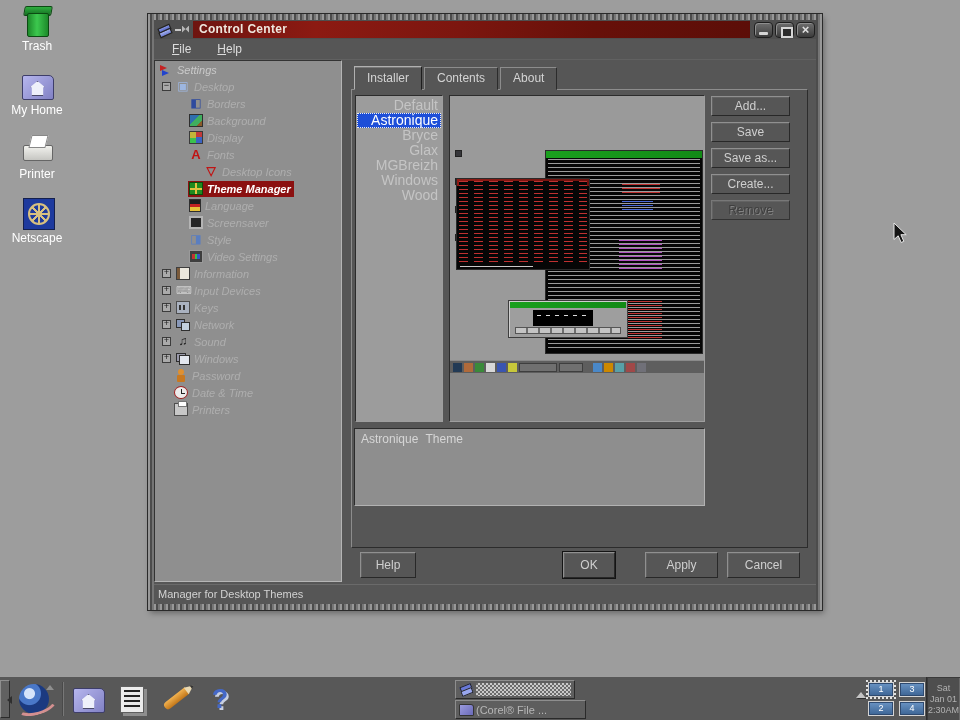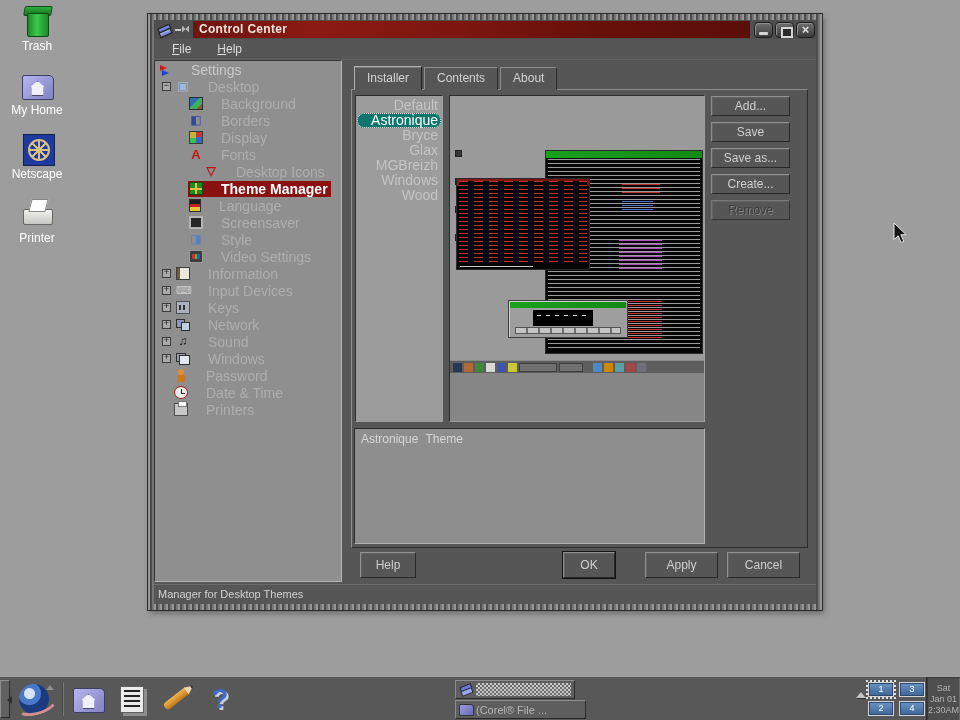--- a/index.html
+++ b/index.html
@@ -64,21 +64,21 @@
   #statusbar { height:20px; line-height:18px; padding-left:4px; font-size:11px; color:#d2d2d2; border-top:1px solid #6a6a6a; }
 
   
   #tree-panel { position:absolute; left:0; top:0; width:188px; height:522px;
     background:#8f8f8f; border:1px solid; border-color:#333 #b5b5b5 #b5b5b5 #333; overflow:hidden; }
   .tree-row { height:17px; display:flex; align-items:center; white-space:nowrap; cursor:default; }
   .exp { width:9px; height:9px; flex:none; border:1px solid #3c3c3c; background:#aaa; color:#1e1e1e;
     font-size:9px; line-height:7px; text-align:center; margin-right:4px; font-family:"Liberation Mono",monospace; }
   .tlwrap { display:inline-flex; align-items:center; padding:0 3px 0 1px; height:16px; }
   .tlwrap.selected { background:#8b1010; }
-  .tree-label { color:#aeaeae; font-size:14px; margin-left:15px; }
+  .tree-label { color:#aeaeae; font-size:11px; margin-left:1px;font-style:italic; }
   .lvl0 .tree-label { color:#c9c9c9; }
   .tlwrap.selected .tree-label { color:#fff; font-weight:bold; }
   .ticon { width:14px; height:13px; flex:none; display:inline-block; position:relative;
     font-size:12px; line-height:13px; text-align:center; margin-right:3px; }
   .t-settings::before { content:""; position:absolute; left:1px; top:2px; border:3px solid transparent; border-left:7px solid #c42222; }
   .t-settings::after  { content:""; position:absolute; left:3px; top:7px; border:3px solid transparent; border-left:7px solid #2244cc; }
   .t-desktop::before { content:"▣"; color:#9db6e0; }
   .t-background { background:linear-gradient(135deg,#2f6fae 0 40%,#3fae5f 40% 75%,#8a5a2a 75%); border:1px solid #2e2e2e; }
   .t-borders::before { content:"◧"; color:#2e4a9e; }
   .t-display { background:conic-gradient(#c23a3a 0 25%,#3a63c2 0 50%,#3ac24e 0 75%,#c2b53a 0); border:1px solid #3a3a3a; }
@@ -114,21 +114,21 @@
     border:1px solid; border-color:#8c8c8c #2c2c2c #2c2c2c #8c8c8c; }
   #tabs { position:absolute; left:200px; top:8px; display:flex; align-items:flex-end; height:22px; }
   .tab { padding:3px 12px 4px; font-size:12px; color:#d4d4d4; background:#565656;
     border:1px solid; border-color:#8c8c8c #2c2c2c transparent #8c8c8c; margin-right:2px; cursor:default; }
   .tab.active { padding-top:4px; font-weight:normal; border-color:#b0b0b0 #1e1e1e transparent #b0b0b0; box-shadow:inset 0 1px 0 #777; position:relative; z-index:2; }
 
   
   #theme-list { position:absolute; left:201px; top:35px; width:88px; height:327px;
     background:#9c9c9c; border:1px solid; border-color:#2c2c2c #9e9e9e #9e9e9e #2c2c2c; padding:2px 1px; overflow:hidden; }
   .list-item { height:15px; line-height:15px; padding:0 3px; color:#c4c4c4; font-size:14px; white-space:nowrap; cursor:default;text-align:right; }
-  .list-item.selected { background:#0f766e; color:#fff; outline:1px dotted #eee; outline-offset:-1px;border-radius:7px; }
+  .list-item.selected { background:#1d4ed8; color:#fff; outline:1px dotted #eee; outline-offset:-1px; }
 
   
   #preview-panel { position:absolute; left:295px; top:35px; width:256px; height:327px;
     background:#858585; border:1px solid; border-color:#2c2c2c #9e9e9e #9e9e9e #2c2c2c; overflow:hidden; }
   #preview-image { position:relative; width:254px; height:277px; background:#9a9a9a; overflow:hidden; }
   .pv-dot { position:absolute; left:5px; width:7px; height:7px; background:#36363a; border:1px solid #222; }
   .pv-term { position:absolute; border:1px solid #2a2a2a; background:#060606; }
   .pv-title { height:7px; }
   .pv-title.green { background:linear-gradient(90deg,#1aa01e,#128a16); }
   .pv-title.red { background:linear-gradient(90deg,#8e1a14,#6e120e); }
@@ -156,21 +156,21 @@
   .pv-task { width:38px; height:9px; flex:none; background:#707070; border:1px solid #3e3e3e; }
   .pv-task.small { width:24px; }
   #preview-empty { height:48px; background:#868686; }
 
   
   .btn { background:#565656; color:#cfcfcf; font-size:12px; font-family:"Liberation Sans",sans-serif;
     border:1px solid; border-color:#909090 #282828 #282828 #909090; box-shadow:inset 1px 1px 0 rgba(255,255,255,.08); cursor:default; }
   #side-buttons { position:absolute; left:557px; top:36px; width:79px; }
   .side-btn { display:block; width:79px; height:20px; margin-bottom:6px; }
   .btn.disabled { color:#3e3e3e; text-shadow:1px 1px 0 #848484; border-color:#787878 #333 #333 #787878; }
-  #description { position:absolute; left:200px; top:368px; width:351px; height:116px;
+  #description { position:absolute; left:200px; top:368px; width:351px; height:78px;
     background:#8e8e8e; border:1px solid; border-color:#2c2c2c #b2b2b2 #b2b2b2 #2c2c2c;
     color:#d6d6d6; font-size:12px; padding:3px 6px; word-spacing:4px; }
   .dlg-btn { position:absolute; top:492px; height:26px; }
   #btn-help { left:206px; width:56px; }
   #btn-ok { left:409px; width:52px; box-shadow:0 0 0 1px #141414, inset 1px 1px 0 rgba(255,255,255,.08); }
   #btn-apply { left:491px; width:73px; }
   #btn-cancel { left:573px; width:73px; }
 
   
   #taskbar { position:absolute; left:0; bottom:0; width:960px; height:44px; background:#585858;
@@ -227,26 +227,26 @@
 <div id="desktop-icons">
     <div class="desk-icon">
       <div class="dicon d-trash"></div>
       <div class="desk-label">Trash</div>
     </div>
     <div class="desk-icon">
       <div class="dicon d-home"></div>
       <div class="desk-label">My Home</div>
     </div>
     <div class="desk-icon">
+      <div class="dicon d-printer"></div>
+      <div class="desk-label">Printer</div>
+    </div>
+    <div class="desk-icon">
       <div class="dicon d-netscape"></div>
       <div class="desk-label">Netscape</div>
-    </div>
-    <div class="desk-icon">
-      <div class="dicon d-printer"></div>
-      <div class="desk-label">Printer</div>
     </div>
   </div>
 
 <div id="window">
   <div id="titlebar">
     <span class="tb-ic tb-tools"></span>
     <span class="tb-ic tb-sticky"></span>
     <span id="win-title">Control Center</span>
     <span class="wbtn wb-min"></span>
     <span class="wbtn wb-max"></span>
@@ -266,28 +266,28 @@
         </div>
         <div class="tree-row" style="padding-left: 7px;">
           <span class="exp">−</span>
           <span class="tlwrap">
             <span class="ticon t-desktop"></span>
             <span class="tree-label">Desktop</span>
           </span>
         </div>
         <div class="tree-row" style="padding-left: 33px;">
           <span class="tlwrap">
+            <span class="ticon t-borders"></span>
+            <span class="tree-label">Borders</span>
+          </span>
+        </div>
+        <div class="tree-row" style="padding-left: 33px;">
+          <span class="tlwrap">
             <span class="ticon t-background"></span>
             <span class="tree-label">Background</span>
-          </span>
-        </div>
-        <div class="tree-row" style="padding-left: 33px;">
-          <span class="tlwrap">
-            <span class="ticon t-borders"></span>
-            <span class="tree-label">Borders</span>
           </span>
         </div>
         <div class="tree-row" style="padding-left: 33px;">
           <span class="tlwrap">
             <span class="ticon t-display"></span>
             <span class="tree-label">Display</span>
           </span>
         </div>
         <div class="tree-row" style="padding-left: 33px;">
           <span class="tlwrap">

